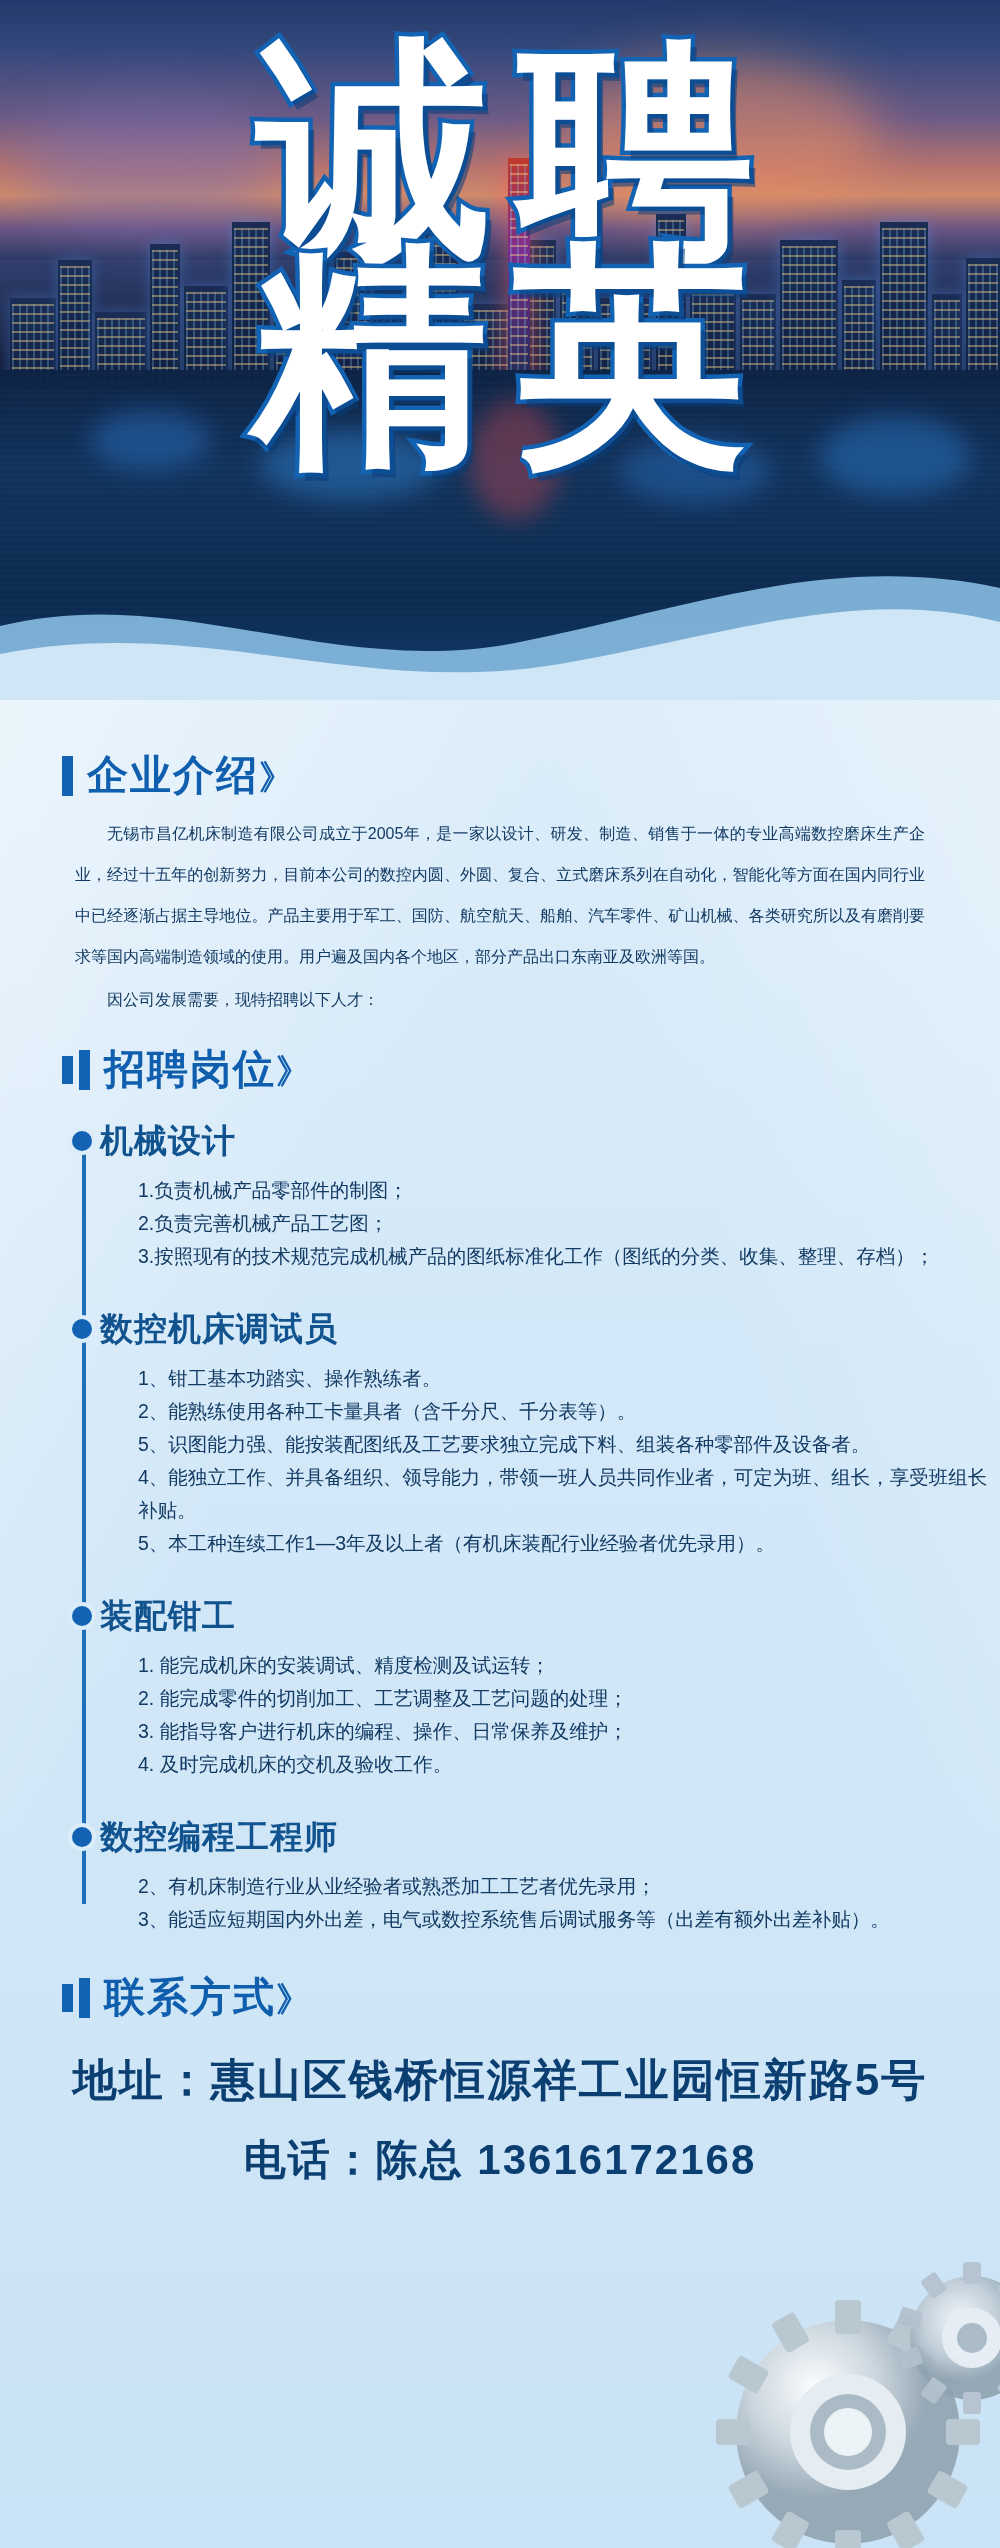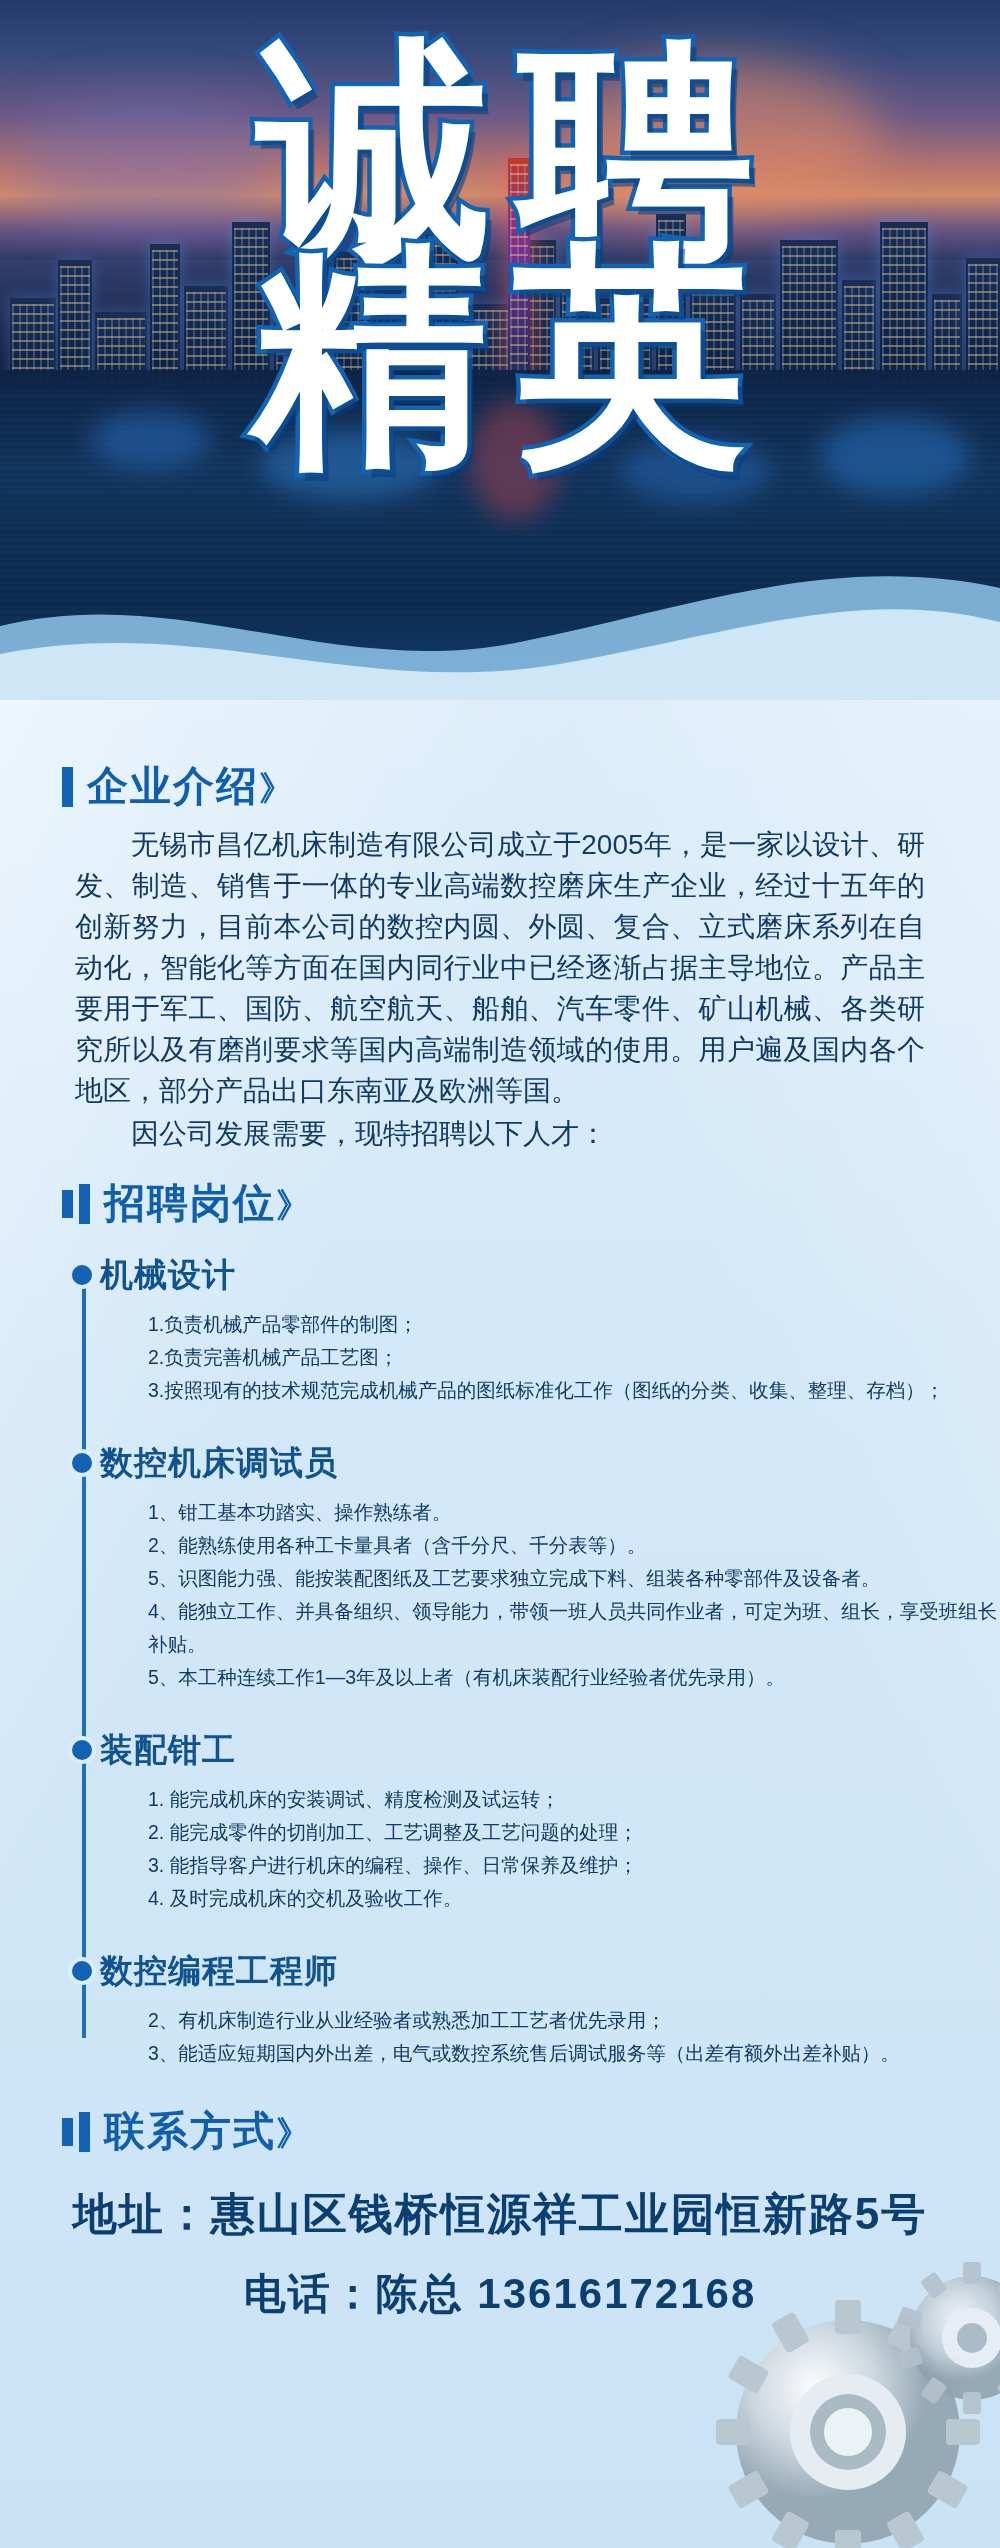--- a/index.html
+++ b/index.html
@@ -163,21 +163,21 @@
   .sec-title .arrows {
     font-weight: bold;
     font-size: 34px;
     color: #0f5fae;
     letter-spacing: -2px;
   }
 
   .para {
     margin: 10px 75px 0 75px;
     font-family: "Liberation Sans", sans-serif;
-    font-size: 28px;
+    font-size: 16px;
     line-height: 41px;
     color: #123a63;
     text-align: justify;
     text-justify: inter-ideograph;
     text-indent: 2em;
   }
 
   
   .jobs {
     position: relative;
@@ -204,21 +204,21 @@
   }
   .job-title {
     font-family: "Liberation Sans", sans-serif;
     font-size: 33px;
     font-weight: bold;
     color: #10538f;
     letter-spacing: 1px;
     margin-bottom: 10px;
   }
   .job-items {
-    margin: 0 0 0 48px;
+    margin: 0 0 0 38px;
     padding: 0;
     list-style: none;
   }
   .job-items li {
     font-family: "Liberation Sans", sans-serif;
     font-size: 19.5px;
     line-height: 33px;
     color: #123a63;
   }
 
@@ -292,21 +292,21 @@
 
     <div class="title-wrap">
       <div class="title-line l1">诚聘</div>
       <div class="title-line l2">精英</div>
     </div>
   </div>
 
   <div class="content">
     <div class="sheen"></div>
 
-    <div style="position:relative;padding-top:20px;margin-top:39px;">
+    <div style="position:relative;padding-top:48px;">
       <div class="sec-head">
         <span class="bar-group">
             <span class="bar"></span>
           </span>
         <span class="sec-title">
           <span>企业介绍</span><span class="arrows">》</span>
         </span>
       </div>
       <p class="para">无锡市昌亿机床制造有限公司成立于2005年，是一家以设计、研发、制造、销售于一体的专业高端数控磨床生产企业，经过十五年的创新努力，目前本公司的数控内圆、外圆、复合、立式磨床系列在自动化，智能化等方面在国内同行业中已经逐渐占据主导地位。产品主要用于军工、国防、航空航天、船舶、汽车零件、矿山机械、各类研究所以及有磨削要求等国内高端制造领域的使用。用户遍及国内各个地区，部分产品出口东南亚及欧洲等国。</p>
       <p class="para" style="margin-top:2px;">因公司发展需要，现特招聘以下人才：</p>

